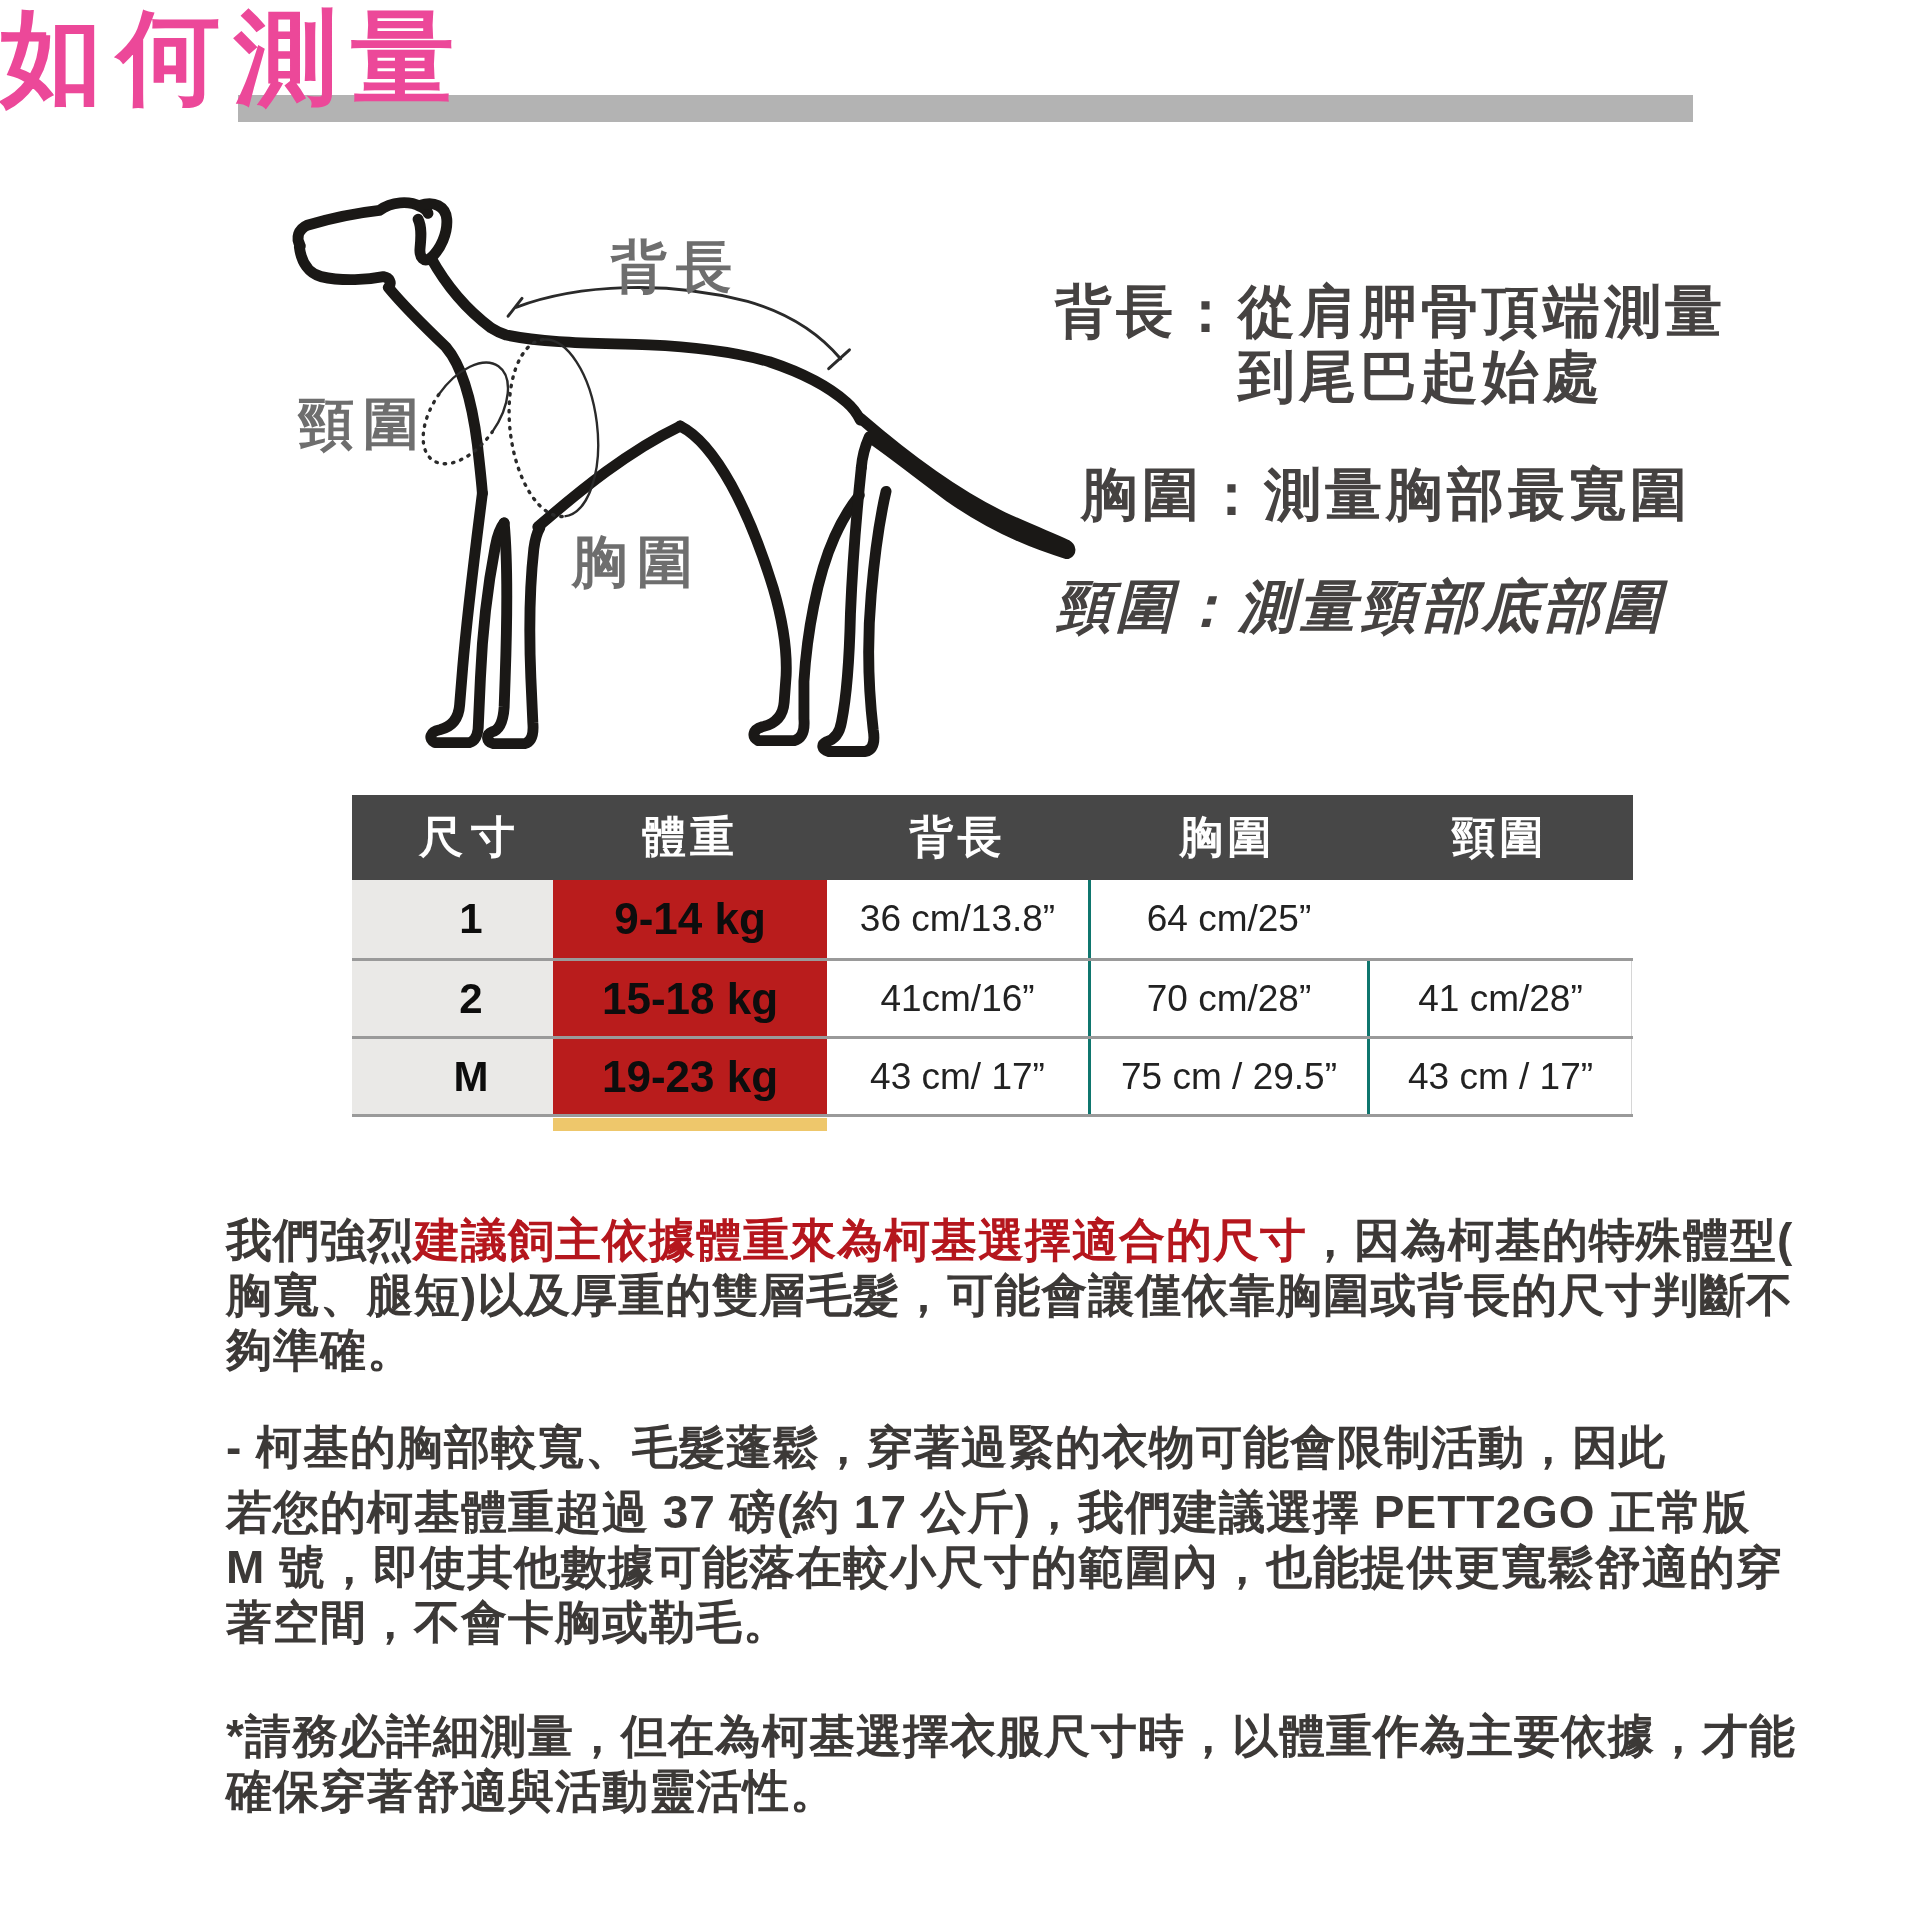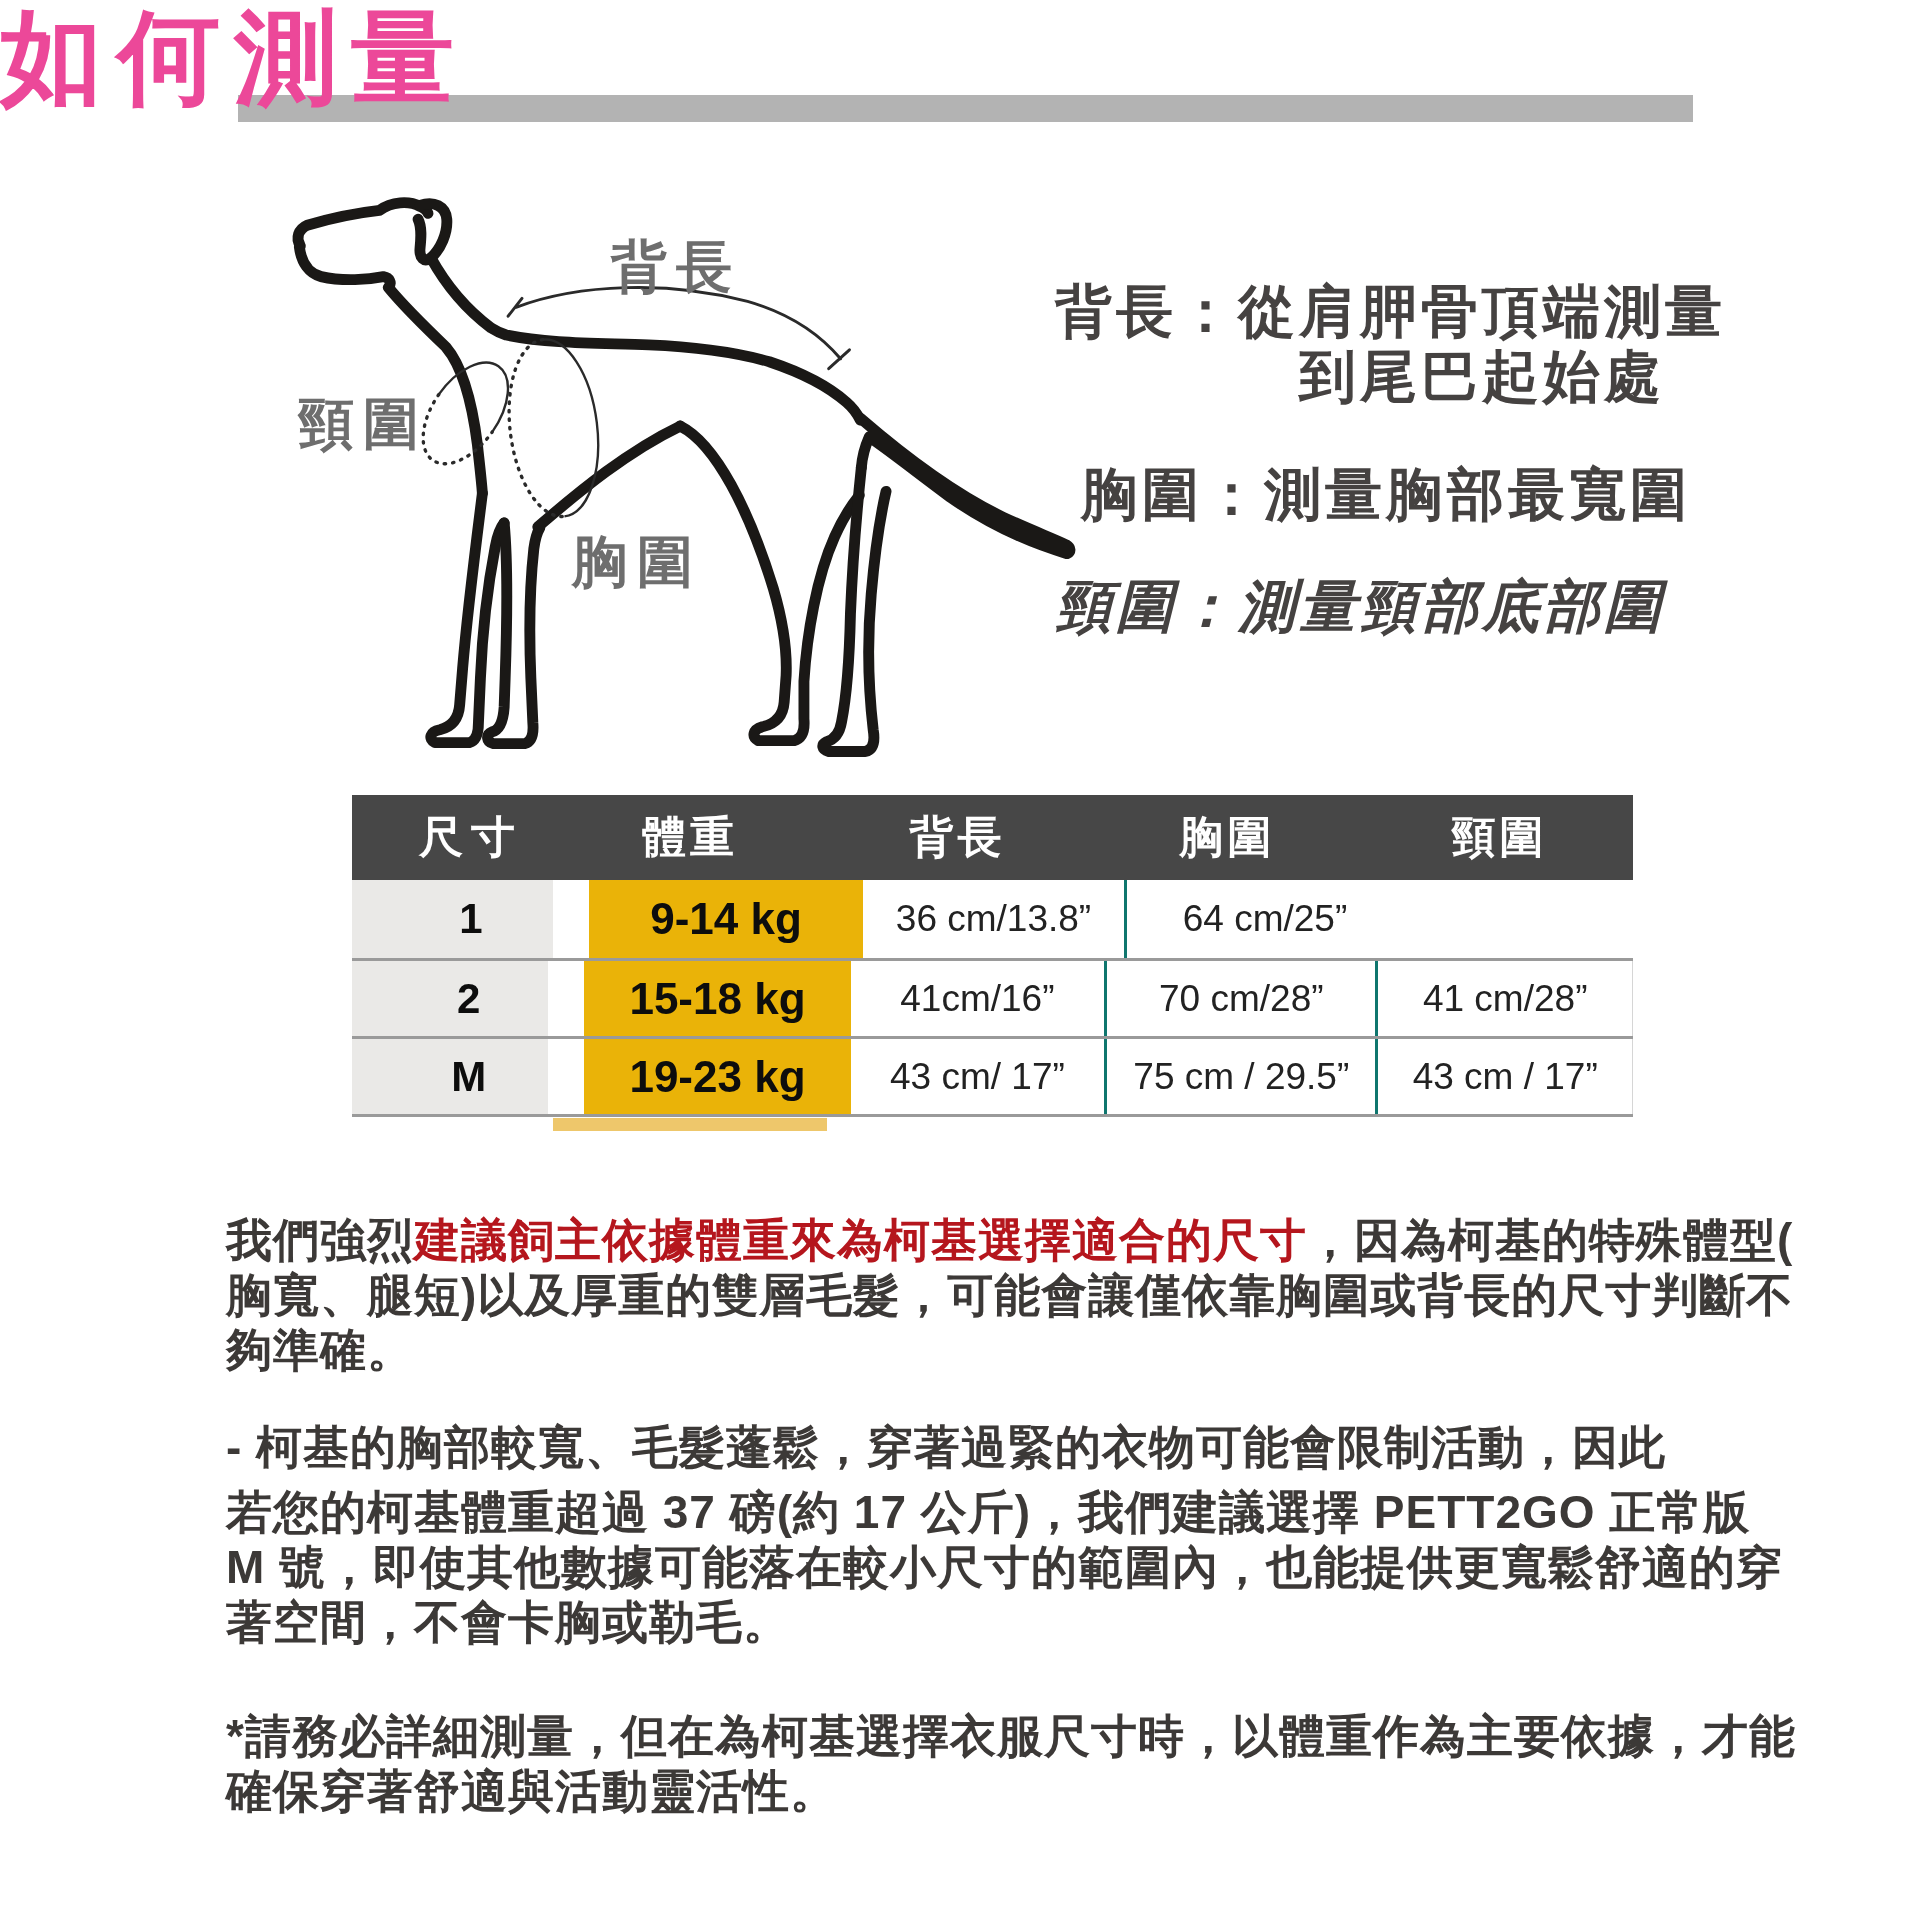--- a/index.html
+++ b/index.html
@@ -17,38 +17,38 @@
   
   .figure{position:absolute;left:223px;top:149px;width:871px;height:653px;}
   .figure svg{position:absolute;left:0;top:0;}
   .fig-label{
     position:absolute;font-size:56px;font-weight:700;color:#6e6e6e;letter-spacing:9px;white-space:nowrap;
   }
   .lbl-back{left:388px;top:81px;}
   .lbl-neck{left:75px;top:238px;}
   .lbl-chest{left:349px;top:376px;}
   
-  .guide{position:absolute;left:1055px;top:279px;color:#454241;font-weight:700;text-align:center;}
+  .guide{position:absolute;left:1055px;top:279px;color:#454241;font-weight:700;}
   .m-row{display:flex;letter-spacing:4px;font-size:57px;line-height:65px;white-space:nowrap;}
   .m-row2{margin-top:55px;line-height:61px;margin-left:26px;}
   .m-row3{margin-top:51px;line-height:61px;font-style:italic;}
   
   .tbl{position:absolute;left:352px;top:795px;width:1281px;}
   .tr{display:flex;height:78px;box-sizing:border-box;position:relative;}
   .thead{height:85px;background:#474747;}
   .td,.th{display:flex;align-items:center;justify-content:center;box-sizing:border-box;}
   .c-size{width:201px;padding-left:37px;}
   .c-weight{width:274px;}
   .c-back{width:261px;}
   .c-chest{width:279px;}
   .c-neck{width:265px;}
   .th{color:#ffffff;font-size:44px;font-weight:700;letter-spacing:4px;}
   .th.c-size{font-family:"Liberation Serif", serif;letter-spacing:8px;}
   .td.c-size{background:#eae9e7;font-size:42px;font-weight:700;color:#0d0d0d;}
-  .td.c-weight{background:#eab308;font-size:44px;font-weight:700;color:#0d0d0d;margin-left:36px;}
+  .td.c-weight{background:#b91c1c;font-size:44px;font-weight:700;color:#0d0d0d;}
   .td.c-back,.td.c-chest,.td.c-neck{font-size:37px;color:#222222;background:#ffffff;}
   .td.c-chest,.td.c-neck{border-left:3px solid #0f766e;}
   .td.c-neck{border-right:1px solid #d6d6d6;}
   .tbody .tr + .tr{border-top:3px solid #9a9a9a;}
   .tbody{border-bottom:3px solid #9a9a9a;}
   .orange-tail{position:absolute;left:201px;top:323px;width:274px;height:13px;background:#eec76b;}
   
   .para{position:absolute;left:226px;width:1495px;color:#3c3937;font-weight:700;}
   .p-line{font-size:46px;line-height:55px;white-space:nowrap;letter-spacing:1px;}
   .red{color:#b5161d;}

